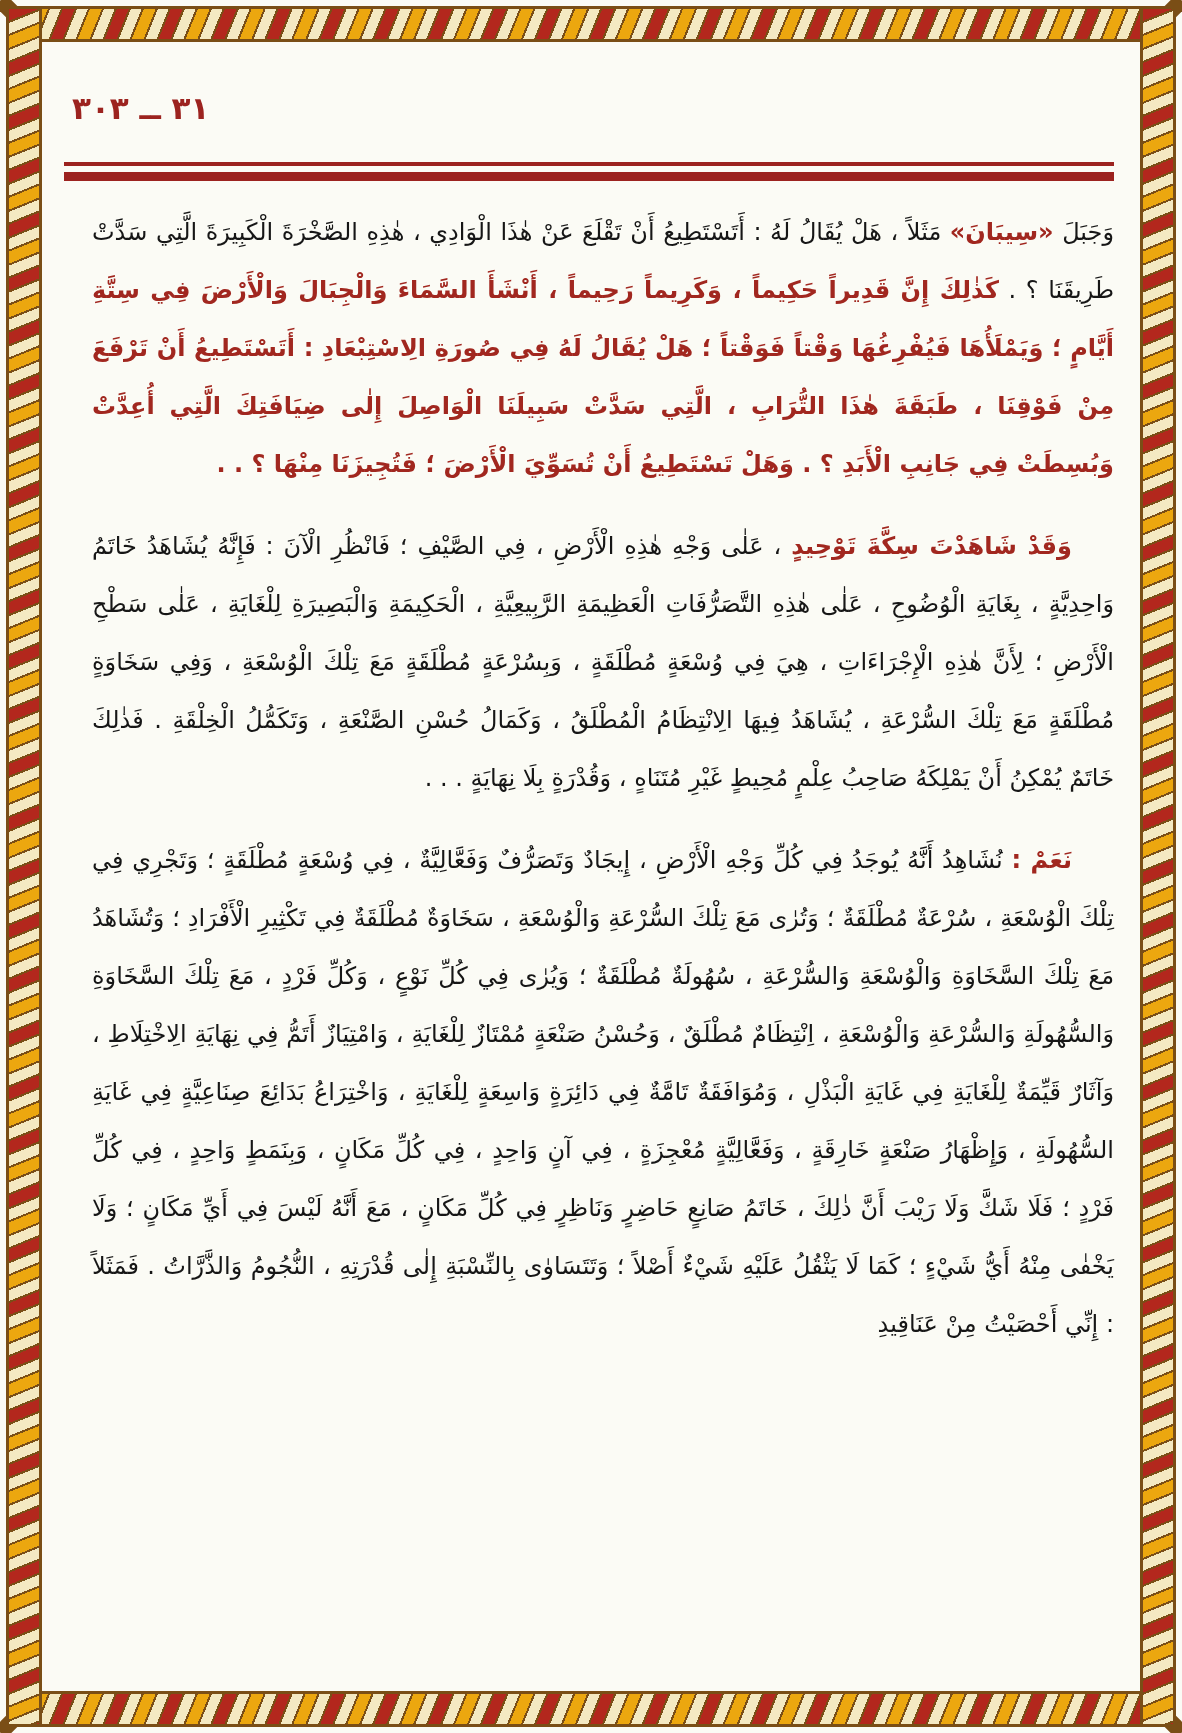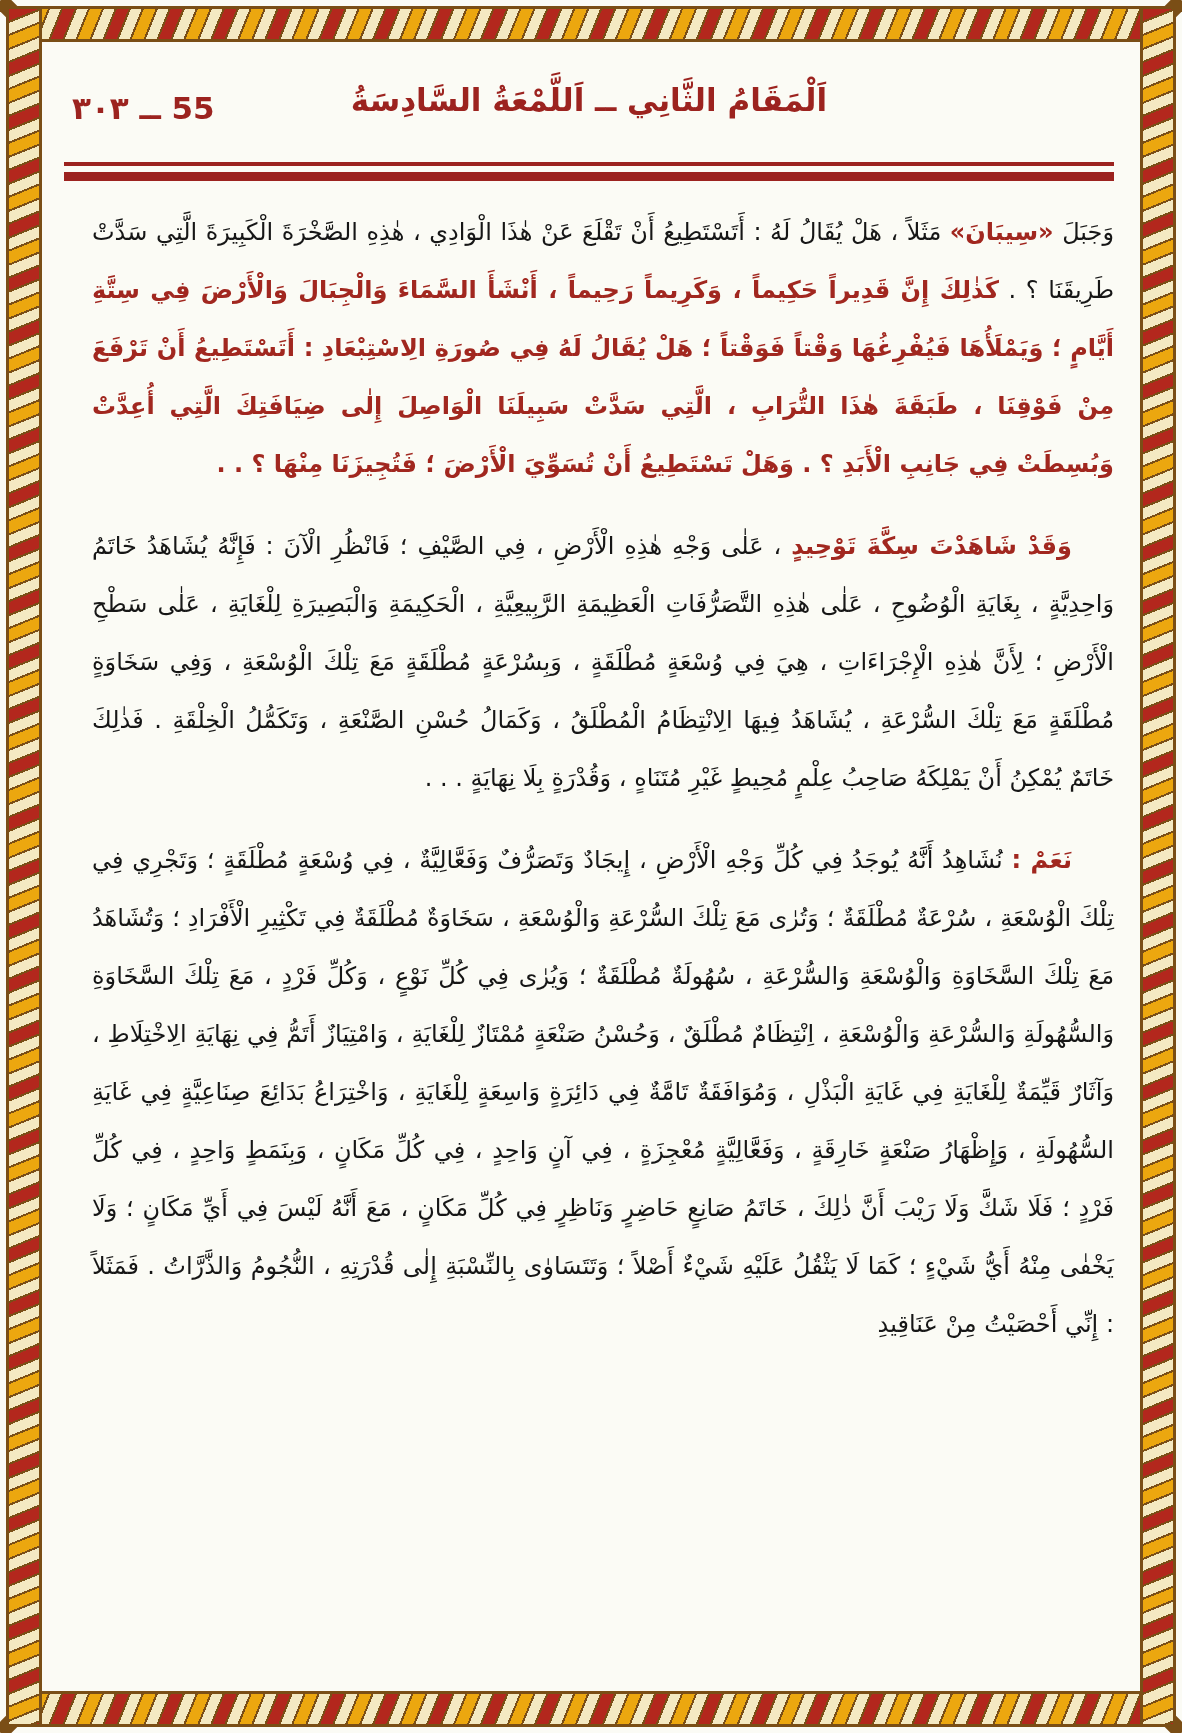--- a/index.html
+++ b/index.html
@@ -98,22 +98,21 @@
   <span class="knob knob-bl"></span>
   <span class="knob knob-br"></span>
   <div class="fr fr-top"></div>
   <div class="fr fr-bottom"></div>
   <div class="fr fr-left"></div>
   <div class="fr fr-right"></div>
 
   <div class="content">
 
     <header>
-      <div class="page-numbers">55 ــ ٣٠٣</div>
-      <h1 class="title">اَلْمَقَامُ الثَّانِي ــ اَللَّمْعَةُ السَّادِسَةُ</h1>
+      <div class="page-numbers">٣١ ــ ٣٠٣</div>
     </header>
 
     <div class="rule">
       <div class="rule-thin"></div>
       <div class="rule-thick"></div>
     </div>
 
     <main>
 
       <p class="para"><span class="seg-black">وَجَبَلَ </span><span class="seg-red">«سِيبَانَ»</span><span class="seg-black"> مَثَلاً ، هَلْ يُقَالُ لَهُ : أَتَسْتَطِيعُ أَنْ تَقْلَعَ عَنْ هٰذَا الْوَادِي ، هٰذِهِ الصَّخْرَةَ الْكَبِيرَةَ الَّتِي سَدَّتْ طَرِيقَنَا ؟ . </span><span class="seg-red">كَذٰلِكَ إِنَّ قَدِيراً حَكِيماً ، وَكَرِيماً رَحِيماً ، أَنْشَأَ السَّمَاءَ وَالْجِبَالَ وَالْأَرْضَ فِي سِتَّةِ أَيَّامٍ ؛ وَيَمْلَأُهَا فَيُفْرِغُهَا وَقْتاً فَوَقْتاً ؛ هَلْ يُقَالُ لَهُ فِي صُورَةِ الِاسْتِبْعَادِ : أَتَسْتَطِيعُ أَنْ تَرْفَعَ مِنْ فَوْقِنَا ، طَبَقَةَ هٰذَا التُّرَابِ ، الَّتِي سَدَّتْ سَبِيلَنَا الْوَاصِلَ إِلٰى ضِيَافَتِكَ الَّتِي أُعِدَّتْ وَبُسِطَتْ فِي جَانِبِ الْأَبَدِ ؟ . وَهَلْ تَسْتَطِيعُ أَنْ تُسَوِّيَ الْأَرْضَ ؛ فَتُجِيزَنَا مِنْهَا ؟ . .</span></p>

